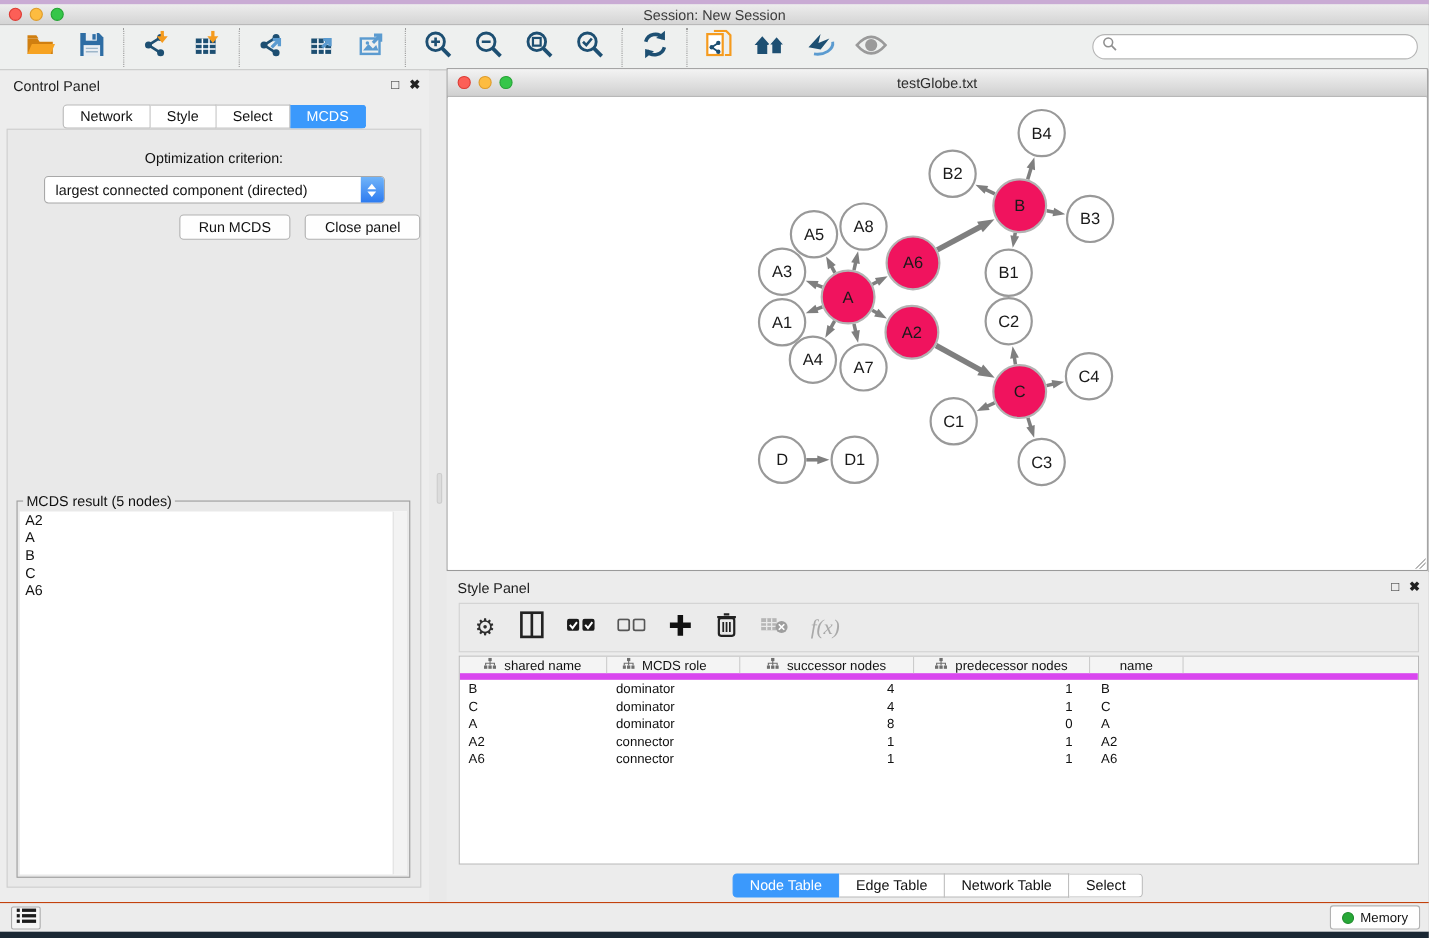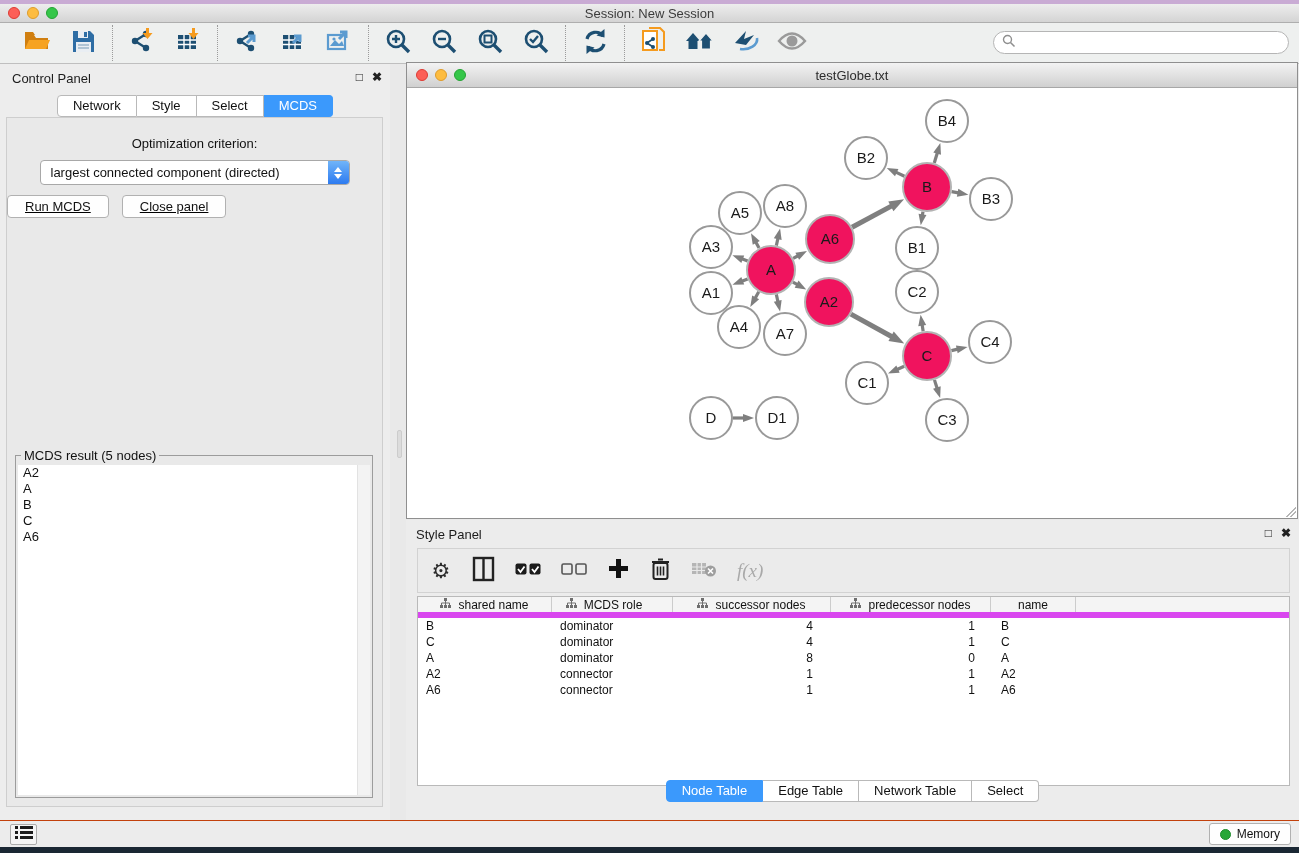--- a/index.html
+++ b/index.html
@@ -63,21 +63,21 @@
     font-size:13px; line-height:23px; padding-left:10px; color:#111; cursor:default;
   }
   .select-stepper {
     position:absolute; right:0; top:0; width:21px; height:23px;
     background:linear-gradient(#70b4f9,#2d7bf0); border-radius:0 3px 3px 0;
     display:flex; flex-direction:column; align-items:center; justify-content:center; gap:2px;
   }
   .select-stepper i { display:block; width:0; height:0; border-left:4px solid transparent; border-right:4px solid transparent; }
   .step-up { border-bottom:5px solid #fff; }
   .step-down { border-top:5px solid #fff; }
-  .btn-row { display:flex; justify-content:flex-start; gap:13px; margin-top:10px;text-decoration:underline; }
+  .btn-row { display:flex; justify-content:flex-end; gap:13px; margin-top:10px; }
   .push-btn {
     height:23px; line-height:21px; padding:0 17px; font-size:13px; color:#111;
     background:#fefefe; border:1px solid #b1b1b1; border-radius:4px; cursor:default;
   }
   .result-group { position:absolute; left:8px; right:9px; top:337px; bottom:8px; border:1px solid #9c9c9c; }
   .result-legend {
     position:absolute; top:-8px; left:5px; padding:0 3px; background:#e9e9e9;
     font-size:13px; color:#111;
   }
   .result-list { position:absolute; left:2px; right:2px; top:9px; bottom:2px; background:#fff; overflow:hidden; }
@@ -116,21 +116,21 @@
     font-size:12px; color:#111; border-right:1px solid #cccccc; cursor:default;
   }
   .th-fill { flex:1; border-right:none; }
   .trow { display:flex; height:16px; align-items:center; cursor:default; }
   .td { font-size:12px; color:#111; overflow:hidden; white-space:nowrap; }
   .c0 { width:134px; padding-left:8px; }
   .c1 { width:121px; padding-left:8px; }
   .c2 { width:158px; text-align:right; padding-right:18px; }
   .c3 { width:160px; text-align:right; padding-right:16px; }
   .c4 { width:85px; padding-left:10px; }
-  .tp-tabs { position:absolute; left:0; bottom:18px; width:100%; display:flex; justify-content:center; }
+  .tp-tabs { position:absolute; left:0; bottom:4px; width:100%; display:flex; justify-content:center; }
   
   .status-bar {
     position:absolute; left:0; top:820px; width:100%; height:27px;
     background:#ececec; border-top:1px solid #c2410c;
   }
   .list-btn {
     position:absolute; left:10px; top:3px; width:27px; height:21px;
     background:#f4f4f4; border:1px solid #ababab; border-radius:2px;
     display:flex; align-items:center; justify-content:center; cursor:default;
   }

